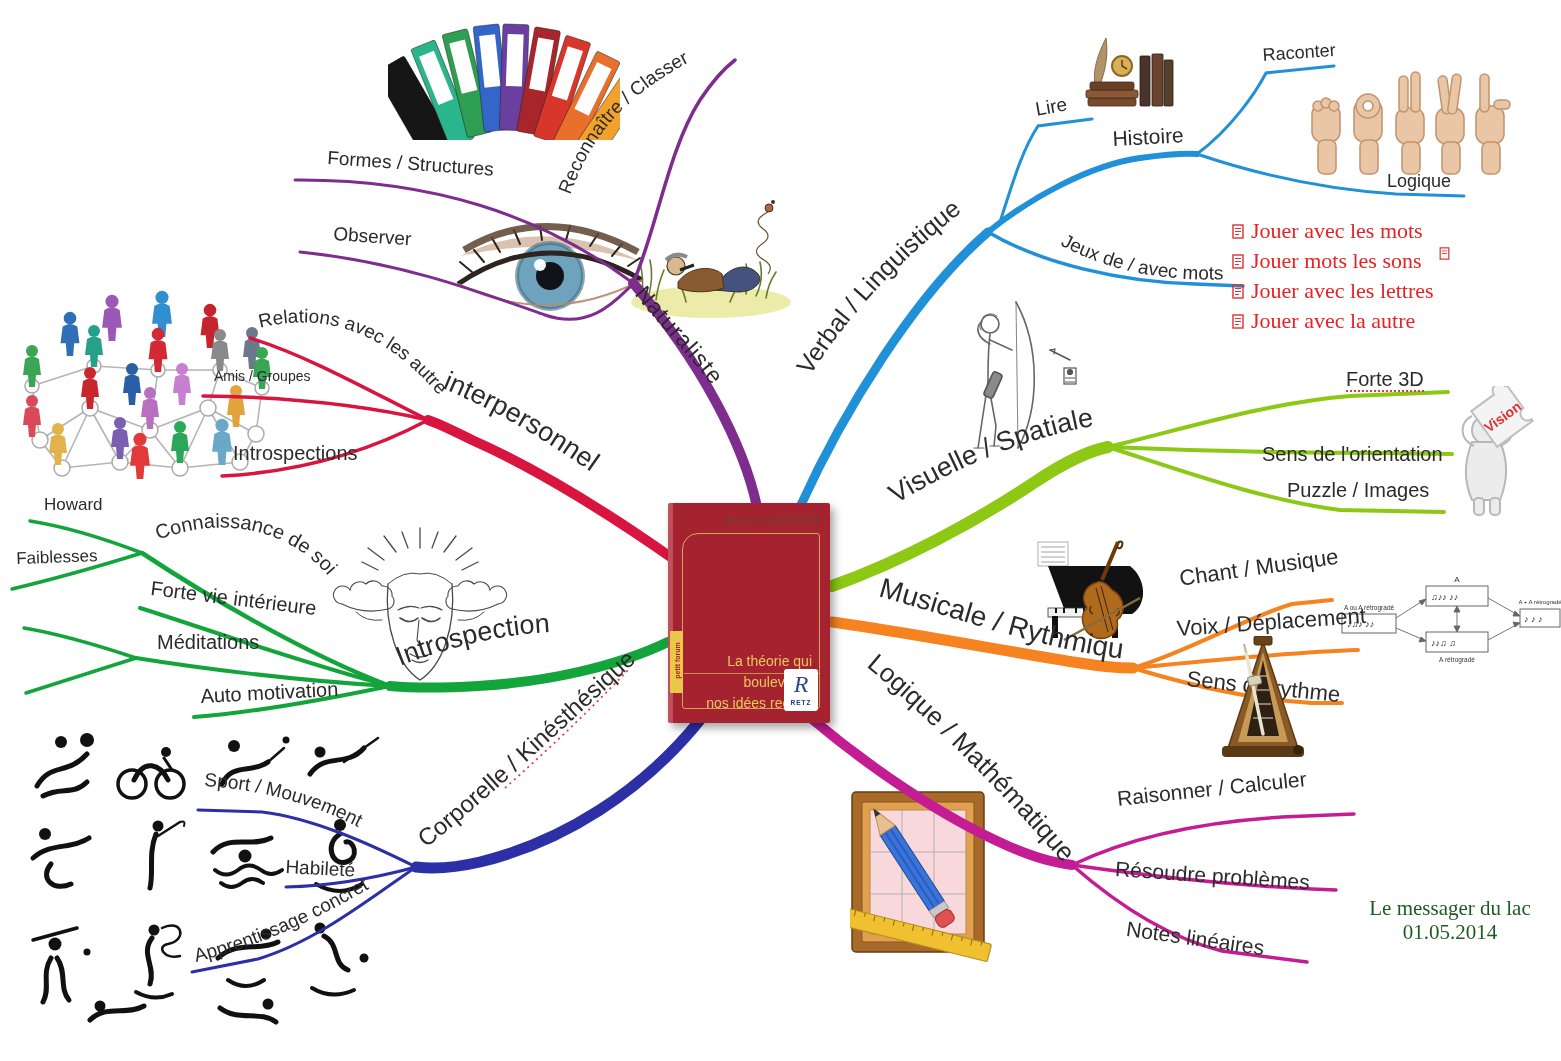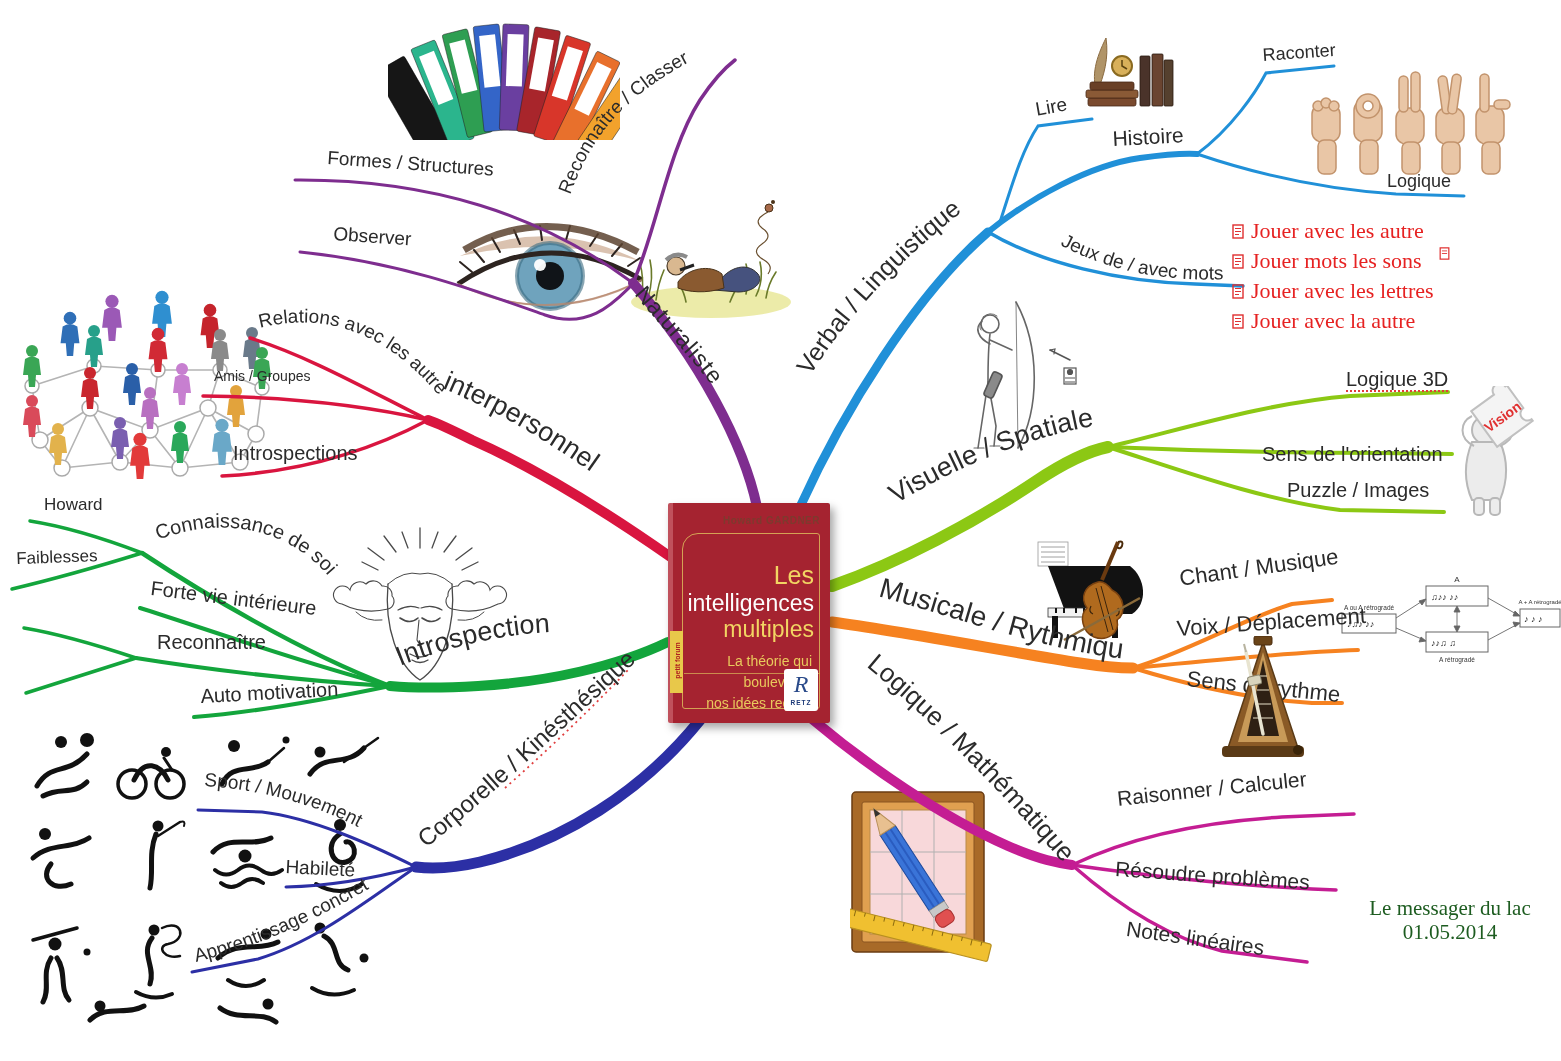--- a/index.html
+++ b/index.html
@@ -17,21 +17,21 @@
             font-family:"Liberation Serif",serif;font-size:22px;color:#e62222;}
   .mini-book{flex:0 0 auto;}
   .sup-icon{margin-left:10px;transform:translateY(-8px);}
   
   #book{position:absolute;left:668px;top:503px;width:162px;height:220px;z-index:8;
         background:linear-gradient(90deg,#c0515c 0 5px,#a52330 5px);
         box-shadow:4px 5px 8px rgba(0,0,0,.35);border-radius:2px;}
   #book .frame{position:absolute;left:14px;top:30px;right:10px;bottom:14px;
         border:1px solid rgba(220,185,90,.85);border-radius:16px 3px 3px 3px;}
   #book .author{position:absolute;right:10px;top:12px;font-size:10px;font-weight:bold;
-        color:#7d3a2e;letter-spacing:.5px;}
+        color:#7d3a2e;letter-spacing:.5px;font-style:italic;}
   #book .title{position:absolute;right:16px;top:58px;text-align:right;line-height:1.15;}
   #book .title .t1{color:#f2d563;font-size:25px;}
   #book .title .t2{color:#fdfdfd;font-size:23px;}
   #book .title .t3{color:#f2d563;font-size:23px;}
   #book .subtitle{position:absolute;right:18px;top:148px;text-align:right;
         font-size:14px;color:#e9c95c;line-height:1.5;}
   #book .rule{position:absolute;left:16px;right:10px;top:170px;height:1px;
         background:rgba(220,185,90,.7);}
   #book .spine-strip{position:absolute;left:2px;top:128px;width:13px;height:62px;
         background:#e8c84a;}
@@ -583,45 +583,45 @@
       <text font-size="19"><textPath href="#lp-apprentissage">Apprentissage concret</textPath></text>
     </g>
   </svg>
 
   <div class="lbl" style="left:328px;top:148px;font-size:19px;transform:rotate(4deg);z-index:5">Formes / Structures</div>
   <div class="lbl" style="left:334px;top:224px;font-size:19px;transform:rotate(4deg);z-index:5">Observer</div>
   <div class="lbl" style="left:1034px;top:100px;font-size:19px;transform:rotate(-10deg);z-index:5">Lire</div>
   <div class="lbl" style="left:1112px;top:128px;font-size:21px;transform:rotate(-3deg);z-index:5">Histoire</div>
   <div class="lbl" style="left:1262px;top:46px;font-size:18px;transform:rotate(-4deg);z-index:5">Raconter</div>
   <div class="lbl" style="left:1387px;top:172px;font-size:18px;z-index:5">Logique</div>
-  <div class="lbl dotted-red" style="left:1346px;top:369px;font-size:20px;z-index:5">Logique 3D</div>
+  <div class="lbl dotted-red" style="left:1346px;top:369px;font-size:20px;z-index:5">Forte 3D</div>
   <div class="lbl" style="left:1262px;top:444px;font-size:20px;z-index:5">Sens de l'orientation</div>
   <div class="lbl" style="left:1287px;top:480px;font-size:20px;z-index:5">Puzzle / Images</div>
   <div class="lbl" style="left:1178px;top:568px;font-size:22px;transform:rotate(-8deg);z-index:5">Chant / Musique</div>
   <div class="lbl" style="left:1176px;top:618px;font-size:22px;transform:rotate(-4deg);z-index:5">Voix / Déplacement</div>
   <div class="lbl" style="left:1188px;top:668px;font-size:22px;transform:rotate(6deg);z-index:5">Sens du rythme</div>
   <div class="lbl" style="left:1116px;top:788px;font-size:21px;transform:rotate(-6deg);z-index:5">Raisonner / Calculer</div>
   <div class="lbl" style="left:1116px;top:858px;font-size:21px;transform:rotate(4deg);z-index:5">Résoudre problèmes</div>
   <div class="lbl" style="left:1128px;top:918px;font-size:21px;transform:rotate(8deg);z-index:5">Notes linéaires</div>
   <div class="lbl" style="left:214px;top:369px;font-size:14px;z-index:5">Amis / Groupes</div>
   <div class="lbl" style="left:233px;top:443px;font-size:20px;z-index:5">Introspections</div>
   <div class="lbl" style="left:44px;top:496px;font-size:17px;z-index:5">Howard</div>
   <div class="lbl" style="left:16px;top:550px;font-size:17px;transform:rotate(-2deg);z-index:5">Faiblesses</div>
   <div class="lbl" style="left:152px;top:578px;font-size:20px;transform:rotate(7deg);z-index:5">Forte vie intérieure</div>
-  <div class="lbl" style="left:157px;top:632px;font-size:20px;z-index:5">Reconnaître</div>
+  <div class="lbl" style="left:157px;top:632px;font-size:20px;z-index:5">Méditations</div>
   <div class="lbl" style="left:200px;top:686px;font-size:20px;transform:rotate(-3deg);z-index:5">Auto motivation</div>
   <div class="lbl" style="left:286px;top:857px;font-size:19px;transform:rotate(3deg);z-index:5">Habileté</div>
 
   <div id="jouer-list">
     <div class="joue-row">
       <svg class="mini-book" width="12" height="15" viewBox="0 0 12 15">
         <rect x="1" y="1" width="10" height="13" fill="none" stroke="#e03030" stroke-width="1.4"></rect>
         <path d="M3,4.5 h6 M3,7.5 h6 M3,10.5 h4" stroke="#e03030" stroke-width="1"></path>
       </svg>
-      <span>Jouer avec les autre</span>
+      <span>Jouer avec les mots</span>
     </div>
     <div class="joue-row">
       <svg class="mini-book" width="12" height="15" viewBox="0 0 12 15">
         <rect x="1" y="1" width="10" height="13" fill="none" stroke="#e03030" stroke-width="1.4"></rect>
         <path d="M3,4.5 h6 M3,7.5 h6 M3,10.5 h4" stroke="#e03030" stroke-width="1"></path>
       </svg>
       <span>Jouer mots les sons</span>
       <svg class="mini-book sup-icon" width="11" height="13" viewBox="0 0 12 15">
         <rect x="1" y="1" width="10" height="13" fill="none" stroke="#e03030" stroke-width="1.4"></rect>
         <path d="M3,4.5 h6 M3,7.5 h6" stroke="#e03030" stroke-width="1"></path>
@@ -639,25 +639,20 @@
         <rect x="1" y="1" width="10" height="13" fill="none" stroke="#e03030" stroke-width="1.4"></rect>
         <path d="M3,4.5 h6 M3,7.5 h6 M3,10.5 h4" stroke="#e03030" stroke-width="1"></path>
       </svg>
       <span>Jouer avec la autre</span>
     </div>
   </div>
 
   <div id="book">
     <div class="author">Howard GARDNER</div>
     <div class="frame"></div>
-    <div class="title">
-      <div class="t1">Les</div>
-      <div class="t2">intelligences</div>
-      <div class="t3">multiples</div>
-    </div>
     <div class="subtitle">
       <div>La théorie qui bouleverse</div>
       <div>nos idées reçues</div>
     </div>
     <div class="rule"></div>
     <div class="spine-strip">
       <div class="spine-txt">petit forum</div>
     </div>
     <div class="retz">
       <div class="r">R</div>

